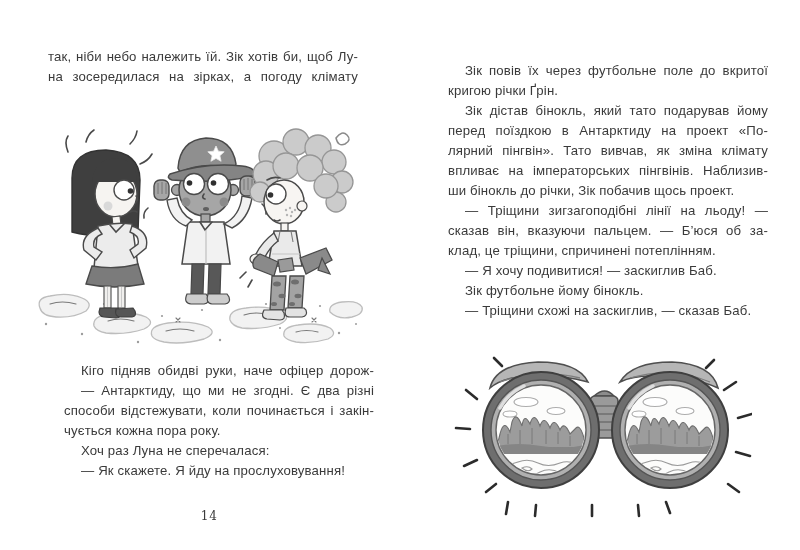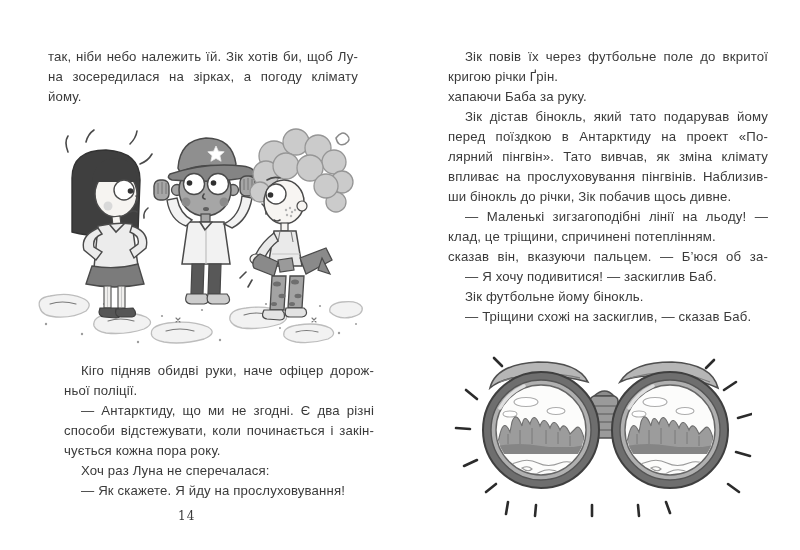--- a/index.html
+++ b/index.html
@@ -3,43 +3,42 @@
 <meta charset="utf-8">
 <style>
   * { margin:0; padding:0; box-sizing:border-box; }
   html,body { width:800px; height:550px; background:#ffffff; overflow:hidden; }
   .spread { position:relative; width:800px; height:452px; background:#ffffff;
             font-family:"Liberation Sans","DejaVu Sans",sans-serif; }
   .text-block { position:absolute; color:#3a3a3a; font-size:13.2px; line-height:20px;
                 letter-spacing:0.15px; }
   #left-top    { left:48px;  top:47px;  width:310px; }
   #left-bottom { left:64px;  top:361px; width:310px; }
-  #right-text  { left:448px; top:47px;  width:320px; }
+  #right-text  { left:448px; top:61px;  width:320px; }
   .line { text-align:justify; text-align-last:justify; }
   .line.last { text-align-last:left; }
   .line.indent { text-indent:17px; }
-  .page-number { position:absolute; left:178px; top:509px; width:40px; text-align:left;
+  .page-number { position:absolute; left:178px; top:509px; width:40px; text-align:right;
                  font-family:"DejaVu Serif",serif; font-size:12px; color:#3b3b3b;
                  letter-spacing:1px; }
   svg.illu { position:absolute; }
   #kids-illu  { left:34px;  top:128px; }
   #binoc-illu { left:452px; top:356px; }
   .s { fill:none; stroke:#4a4a4a; stroke-width:1.6; stroke-linecap:round; }
   .thin { fill:none; stroke:#7a7a7a; stroke-width:1.1; stroke-linecap:round; }
 </style>
 </head>
 <body>
 
 <div class="spread">
 
   <div>
     <div id="left-top" class="text-block">
         <div class="line">так, ніби небо належить їй. Зік хотів би, щоб Лу-</div>
         <div class="line">на зосередилася на зірках, а погоду клімату</div>
-        <div class="line last">йому.</div>
       </div>
 
     <svg id="kids-illu" class="illu" width="330" height="222" viewBox="0 0 330 222" role="img" aria-label="Three cartoon children standing among puddles: a girl with a dark bob haircut with hands on hips, a boy in a star baseball cap raising both hands like a traffic officer, and a curly-haired child with a jacket tied at the waist.">
 
       <g>
         <path d="M6,180 Q2,170 16,168 Q34,164 48,170 Q60,175 52,183 Q40,190 22,189 Q8,188 6,180 Z" fill="#f2f2f2" stroke="#bdbdbd" stroke-width="1.3"></path>
         <path d="M60,198 Q58,188 76,186 Q98,183 112,189 Q122,195 110,201 Q92,207 72,205 Q62,203 60,198 Z" fill="#f2f2f2" stroke="#bdbdbd" stroke-width="1.3"></path>
         <path d="M118,208 Q114,198 134,195 Q158,192 174,199 Q184,205 170,211 Q148,217 130,214 Q120,212 118,208 Z" fill="#f2f2f2" stroke="#bdbdbd" stroke-width="1.3"></path>
         <path d="M196,192 Q194,182 212,180 Q234,177 248,184 Q258,190 246,196 Q228,202 208,200 Q198,198 196,192 Z" fill="#f2f2f2" stroke="#bdbdbd" stroke-width="1.3"></path>
         <path d="M250,208 Q248,199 264,197 Q284,194 296,200 Q304,206 294,211 Q278,216 262,214 Q252,212 250,208 Z" fill="#f2f2f2" stroke="#bdbdbd" stroke-width="1.3"></path>
@@ -177,43 +176,41 @@
         </g>
         <path d="M230,182 q-4,8 3,9 l13,1 q6,0 4,-7 l-2,-3 Z" fill="#e3e3e3" stroke="#4a4a4a" stroke-width="1.2"></path>
         <path d="M252,180 q-3,9 4,9 l12,0 q6,-1 4,-7 l-2,-2 Z" fill="#e3e3e3" stroke="#4a4a4a" stroke-width="1.2"></path>
         <path class="s" d="M212,144 l-6,6"></path>
           <path class="s" d="M218,152 l-4,7"></path>
       </g>
     </svg>
 
     <div id="left-bottom" class="text-block">
         <div class="line indent">Кіго підняв обидві руки, наче офіцер дорож-</div>
-        <div class="line last">ньої поліції.</div>
         <div class="line indent">— Антарктиду, що ми не згодні. Є два різні</div>
         <div class="line">способи відстежувати, коли починається і закін-</div>
         <div class="line last">чується кожна пора року.</div>
         <div class="line indent last">Хоч раз Луна не сперечалася:</div>
         <div class="line indent last">— Як скажете. Я йду на прослуховування!</div>
       </div>
     <div class="page-number">14</div>
   </div>
 
   <div>
     <div id="right-text" class="text-block">
         <div class="line indent">Зік повів їх через футбольне поле до вкритої</div>
         <div class="line last">кригою річки Ґрін.</div>
-        <div class="line last">хапаючи Баба за руку.</div>
         <div class="line indent">Зік дістав бінокль, який тато подарував йому</div>
         <div class="line">перед поїздкою в Антарктиду на проект «По-</div>
         <div class="line">лярний пінгвін». Тато вивчав, як зміна клімату</div>
-        <div class="line">впливає на прослуховування пінгвінів. Наблизив-</div>
-        <div class="line last">ши бінокль до річки, Зік побачив щось дивне.</div>
-        <div class="line indent">— Маленькі зигзагоподібні лінії на льоду! —</div>
+        <div class="line">впливає на імператорських пінгвінів. Наблизив-</div>
+        <div class="line last">ши бінокль до річки, Зік побачив щось проект.</div>
+        <div class="line indent">— Тріщини зигзагоподібні лінії на льоду! —</div>
+        <div class="line">сказав він, вказуючи пальцем. — Б’юся об за-</div>
         <div class="line last">клад, це тріщини, спричинені потеплінням.</div>
-        <div class="line">сказав він, вказуючи пальцем. — Б’юся об за-</div>
         <div class="line indent last">— Я хочу подивитися! — заскиглив Баб.</div>
         <div class="line indent last">Зік футбольне йому бінокль.</div>
         <div class="line indent last">— Тріщини схожі на заскиглив, — сказав Баб.</div>
       </div>
 
     <svg id="binoc-illu" class="illu" width="300" height="162" viewBox="0 0 300 162" role="img" aria-label="Cartoon binoculars surrounded by emphasis dashes; each lens shows a frozen river covered with crack lines, a dark tree line and outlined clouds.">
       <defs>
         <clipPath id="cL">
             <circle cx="89" cy="74" r="44"></circle>
           </clipPath>

